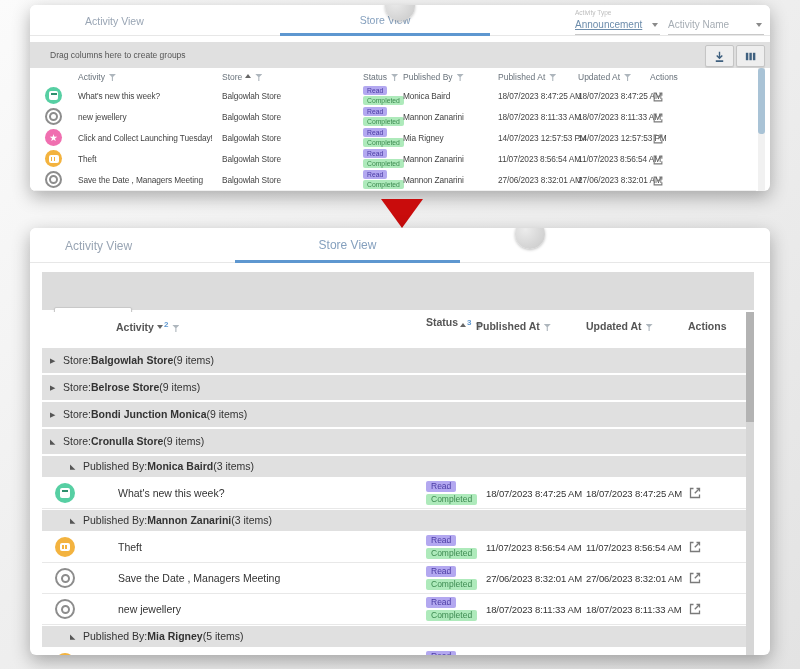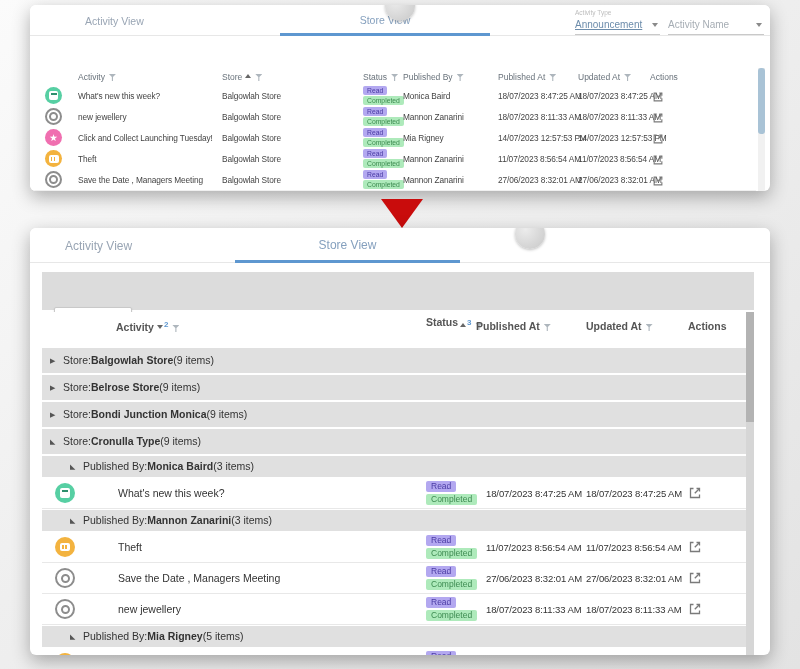--- a/index.html
+++ b/index.html
@@ -142,20 +142,36 @@
       <span class="fselect" id="fType">
         <span>Announcement</span>
         <span class="fcaret"></span>
       </span>
       <span class="fselect" id="fName">
         <span>Activity Name</span>
         <span class="fcaret"></span>
       </span>
     </div>
 
+    <div class="dragbar">
+      <span class="draghint">Drag columns here to create groups</span>
+      <span class="toolbtn" id="btnDownload">
+        <svg width="13" height="13" viewBox="0 0 14 14">
+          <path d="M7 2v6M4 6l3 3 3-3" stroke="#3f607f" stroke-width="1.5" fill="none"></path>
+          <path d="M3 12h8" stroke="#3f607f" stroke-width="1.8"></path>
+        </svg>
+      </span>
+      <span class="toolbtn" id="btnColumns">
+        <svg width="13" height="13" viewBox="0 0 14 14">
+          <rect x="2" y="3" width="2.6" height="8" fill="#3f607f"></rect>
+          <rect x="5.8" y="3" width="2.6" height="8" fill="#3f607f"></rect>
+          <rect x="9.6" y="3" width="2.6" height="8" fill="#3f607f"></rect>
+        </svg>
+      </span>
+    </div>
 
     <div class="thead">
       <span class="th th-activity"><span>Activity</span><span class="fn"></span></span>
       <span class="th th-store"><span>Store</span><span class="tri-up"></span><span class="fn"></span></span>
       <span class="th th-status"><span>Status</span><span class="fn"></span></span>
       <span class="th th-pby"><span>Published By</span><span class="fn"></span></span>
       <span class="th th-pat"><span>Published At</span><span class="fn"></span></span>
       <span class="th th-uat"><span>Updated At</span><span class="fn"></span></span>
       <span class="th th-actions">Actions</span>
     </div>
@@ -284,21 +300,21 @@
     <div class="grow" style="top:147px">
       <span class="caret col"></span>
       <span class="gtext"><span>Store:</span><b>Belrose Store</b><span>(9 items)</span></span>
     </div>
     <div class="grow" style="top:174px">
       <span class="caret col"></span>
       <span class="gtext"><span>Store:</span><b>Bondi Junction Monica</b><span>(9 items)</span></span>
     </div>
     <div class="grow" style="top:201px">
       <span class="caret exp"></span>
-      <span class="gtext"><span>Store:</span><b>Cronulla Type</b><span>(9 items)</span></span>
+      <span class="gtext"><span>Store:</span><b>Cronulla Store</b><span>(9 items)</span></span>
     </div>
 
     <div class="sgrow" style="top:228px">
       <span class="caret exp"></span>
       <span class="gtext"><span>Published By:</span><b>Monica Baird</b><span>(3 items)</span></span>
     </div>
     <div class="brow" style="top:251px">
       <span class="icn teal">
           <span class="win"></span>
         </span>

